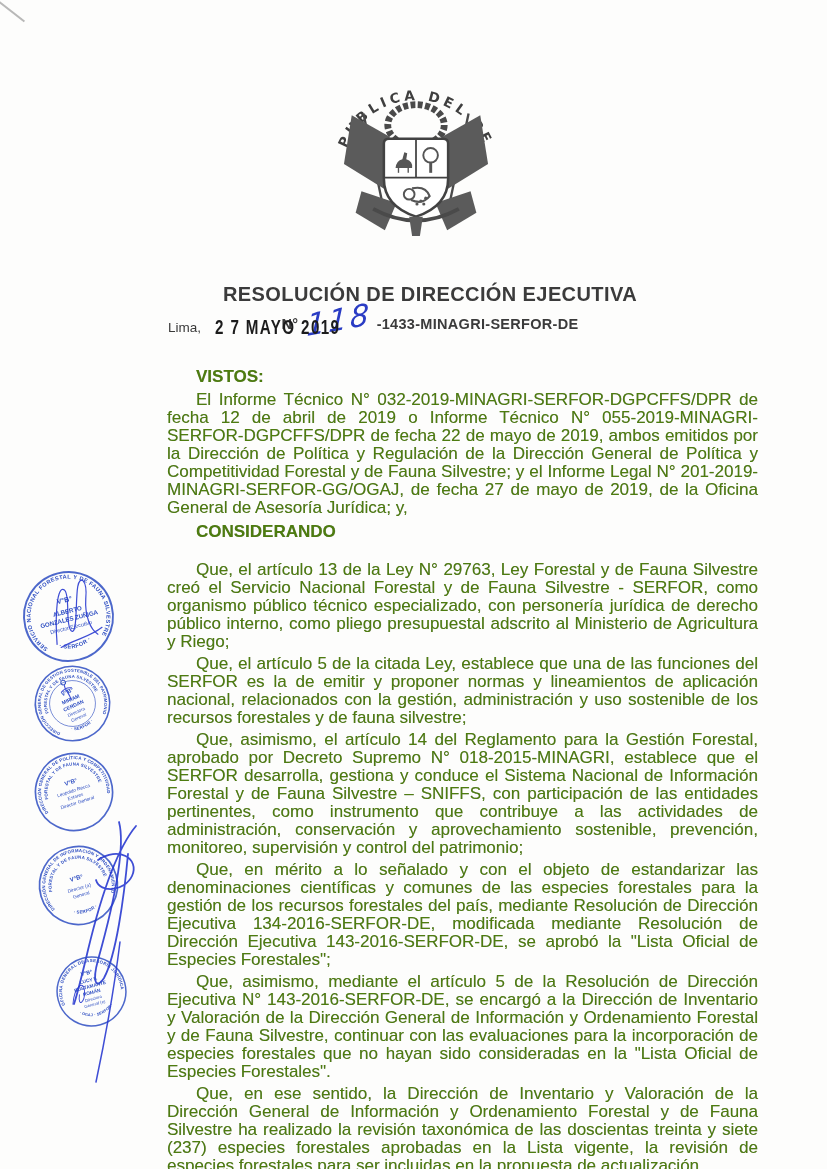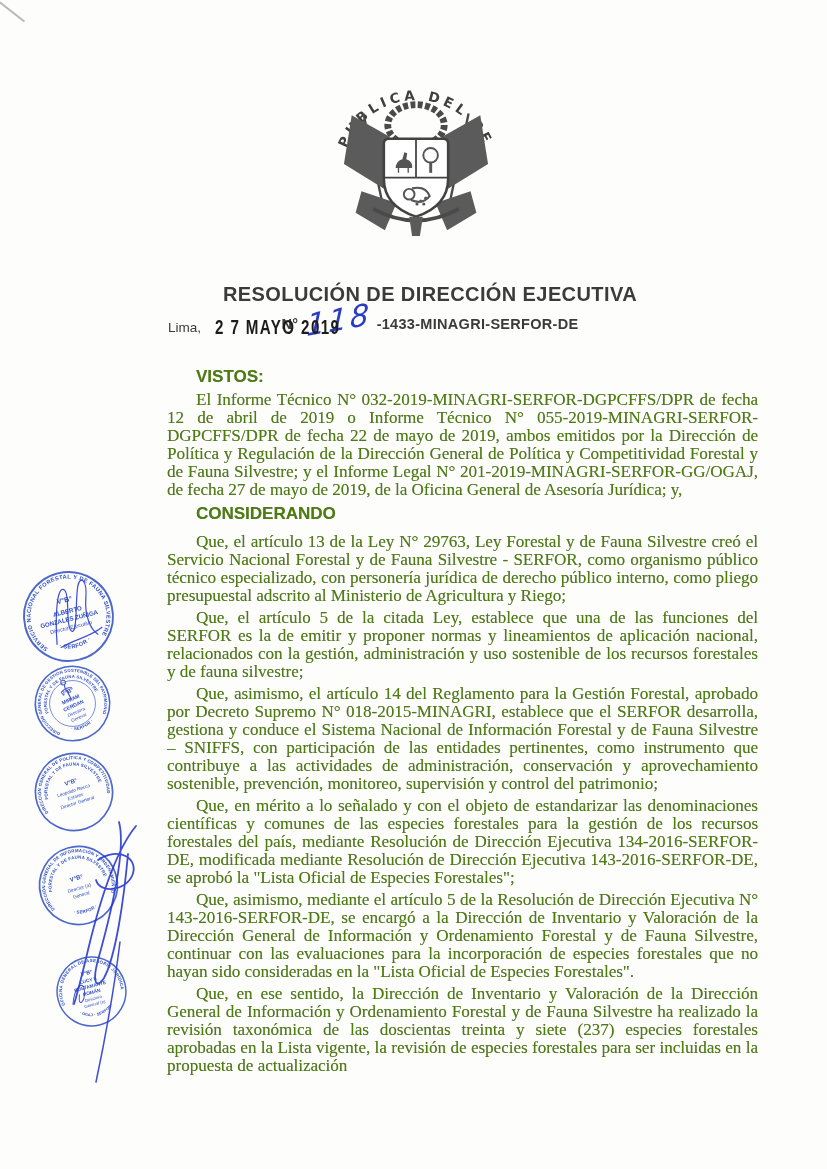--- a/index.html
+++ b/index.html
@@ -21,22 +21,22 @@
   .hand-number{display:inline-block;color:#2a3cc4;font-size:30px;font-weight:400;font-style:italic;
     font-family:"DejaVu Sans",sans-serif;transform:rotate(-10deg) skewX(-12deg);
     margin:-10px 4px 0 8px;letter-spacing:3px;}
   .date-line{position:absolute;left:168px;top:318px;font-size:13.5px;color:#3a3a3a;display:flex;align-items:center;}
   .date-stamp{display:inline-block;margin-left:14px;font-size:16.5px;font-weight:800;color:#1c1c1c;
     letter-spacing:1.5px;transform:scale(.92,1.18);transform-origin:left center;white-space:nowrap;}
   
   .body{position:absolute;left:167px;top:368px;width:604px;font-size:17px;line-height:18px;
     color:#4d7c0f;text-align:justify;text-shadow:.2px .2px .3px rgba(70,70,70,.45);}
   .body .h{font-weight:bold;padding-left:29px;text-align:left;margin:0 0 5px 0;}
-  .body .h2{margin:6px 0 10px 0;}
-  .body p{margin:0 13px 4px 0;text-indent:29px;font-family:Liberation Serif, serif;}
+  .body .h2{margin:6px 0 20px 0;}
+  .body p{margin:0 13px 4px 0;text-indent:29px;}
   
   .stamp{position:absolute;}
   .stamp svg,.sig-layer svg{width:100%;height:100%;overflow:visible;}
   .s-ring{fill:none;stroke:#2e4ec2;stroke-width:2.4;opacity:.85;}
   .s-ring2{fill:none;stroke:#2e4ec2;stroke-width:1.2;opacity:.7;}
   .s-arc{font-size:7px;letter-spacing:.5px;fill:#2e4ec2;font-weight:600;font-family:"Liberation Sans",sans-serif;}
   .s-arc-sm{font-size:6.2px;letter-spacing:.3px;}
   .s-center{font-size:7.6px;fill:#2e4ec2;text-anchor:middle;font-weight:700;font-family:"Liberation Sans",sans-serif;}
   .s-center-sm{font-size:6.8px;font-weight:400;}
   .s-vb{font-size:8.6px;}

